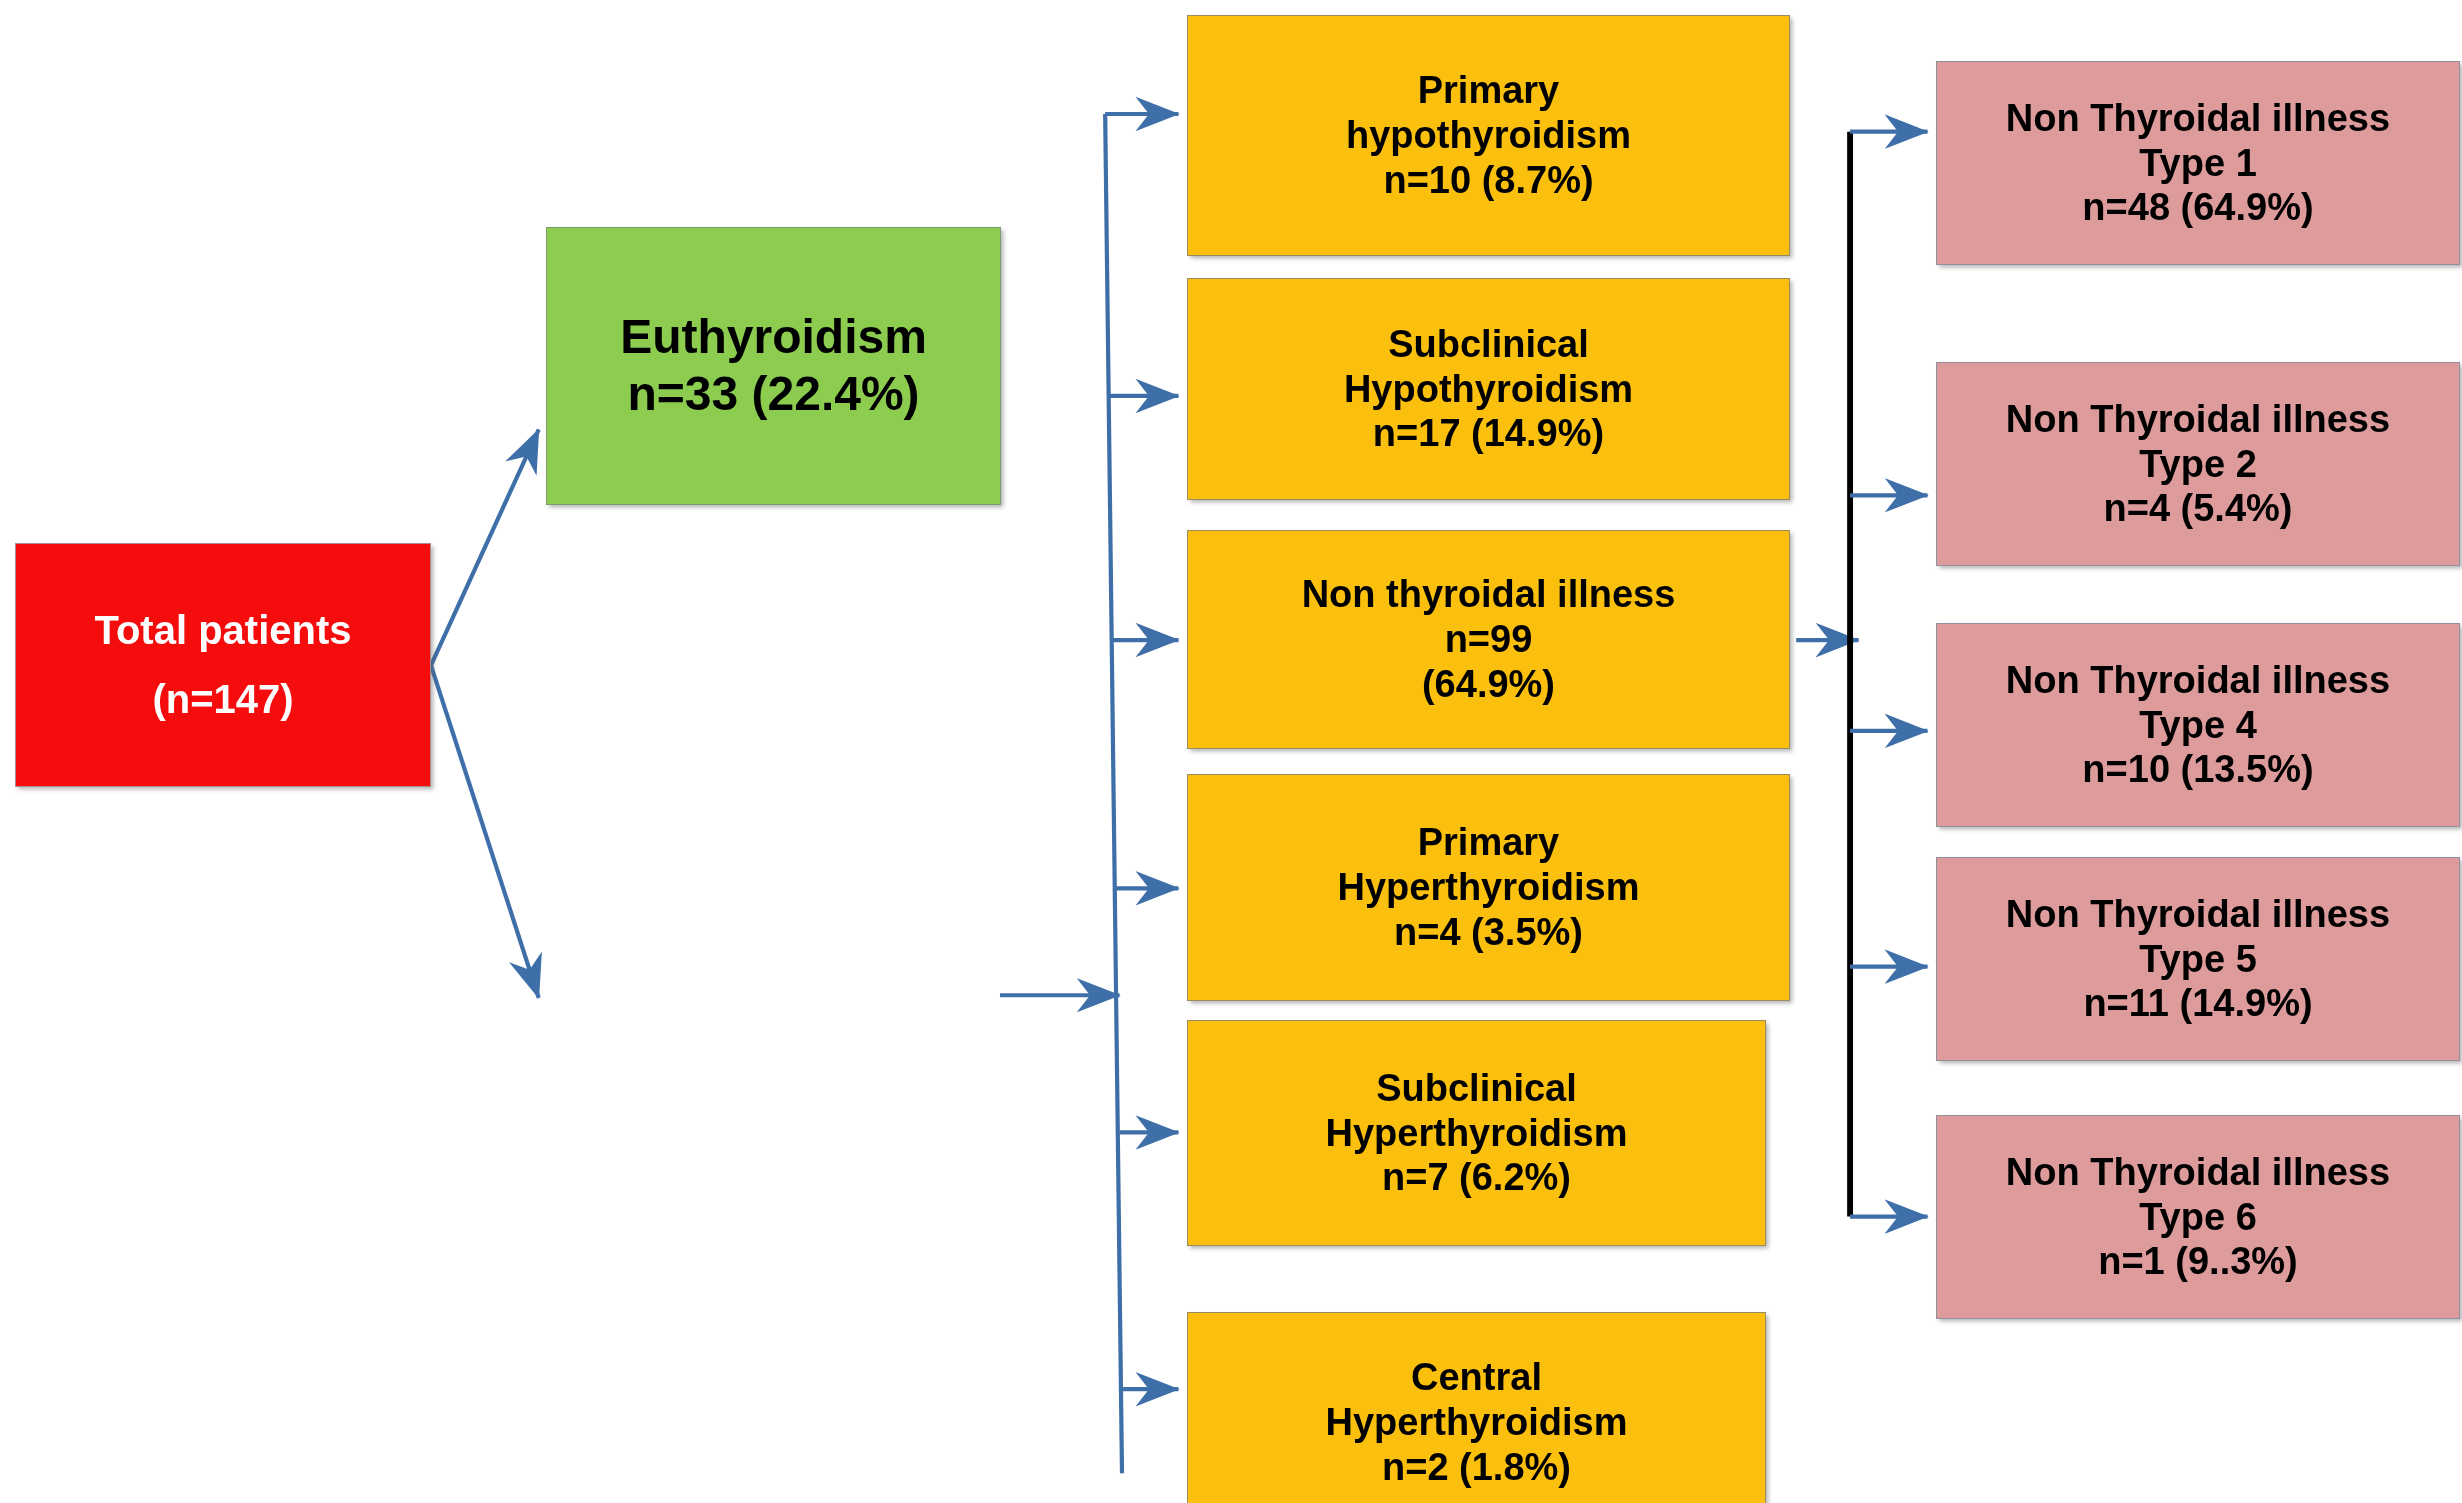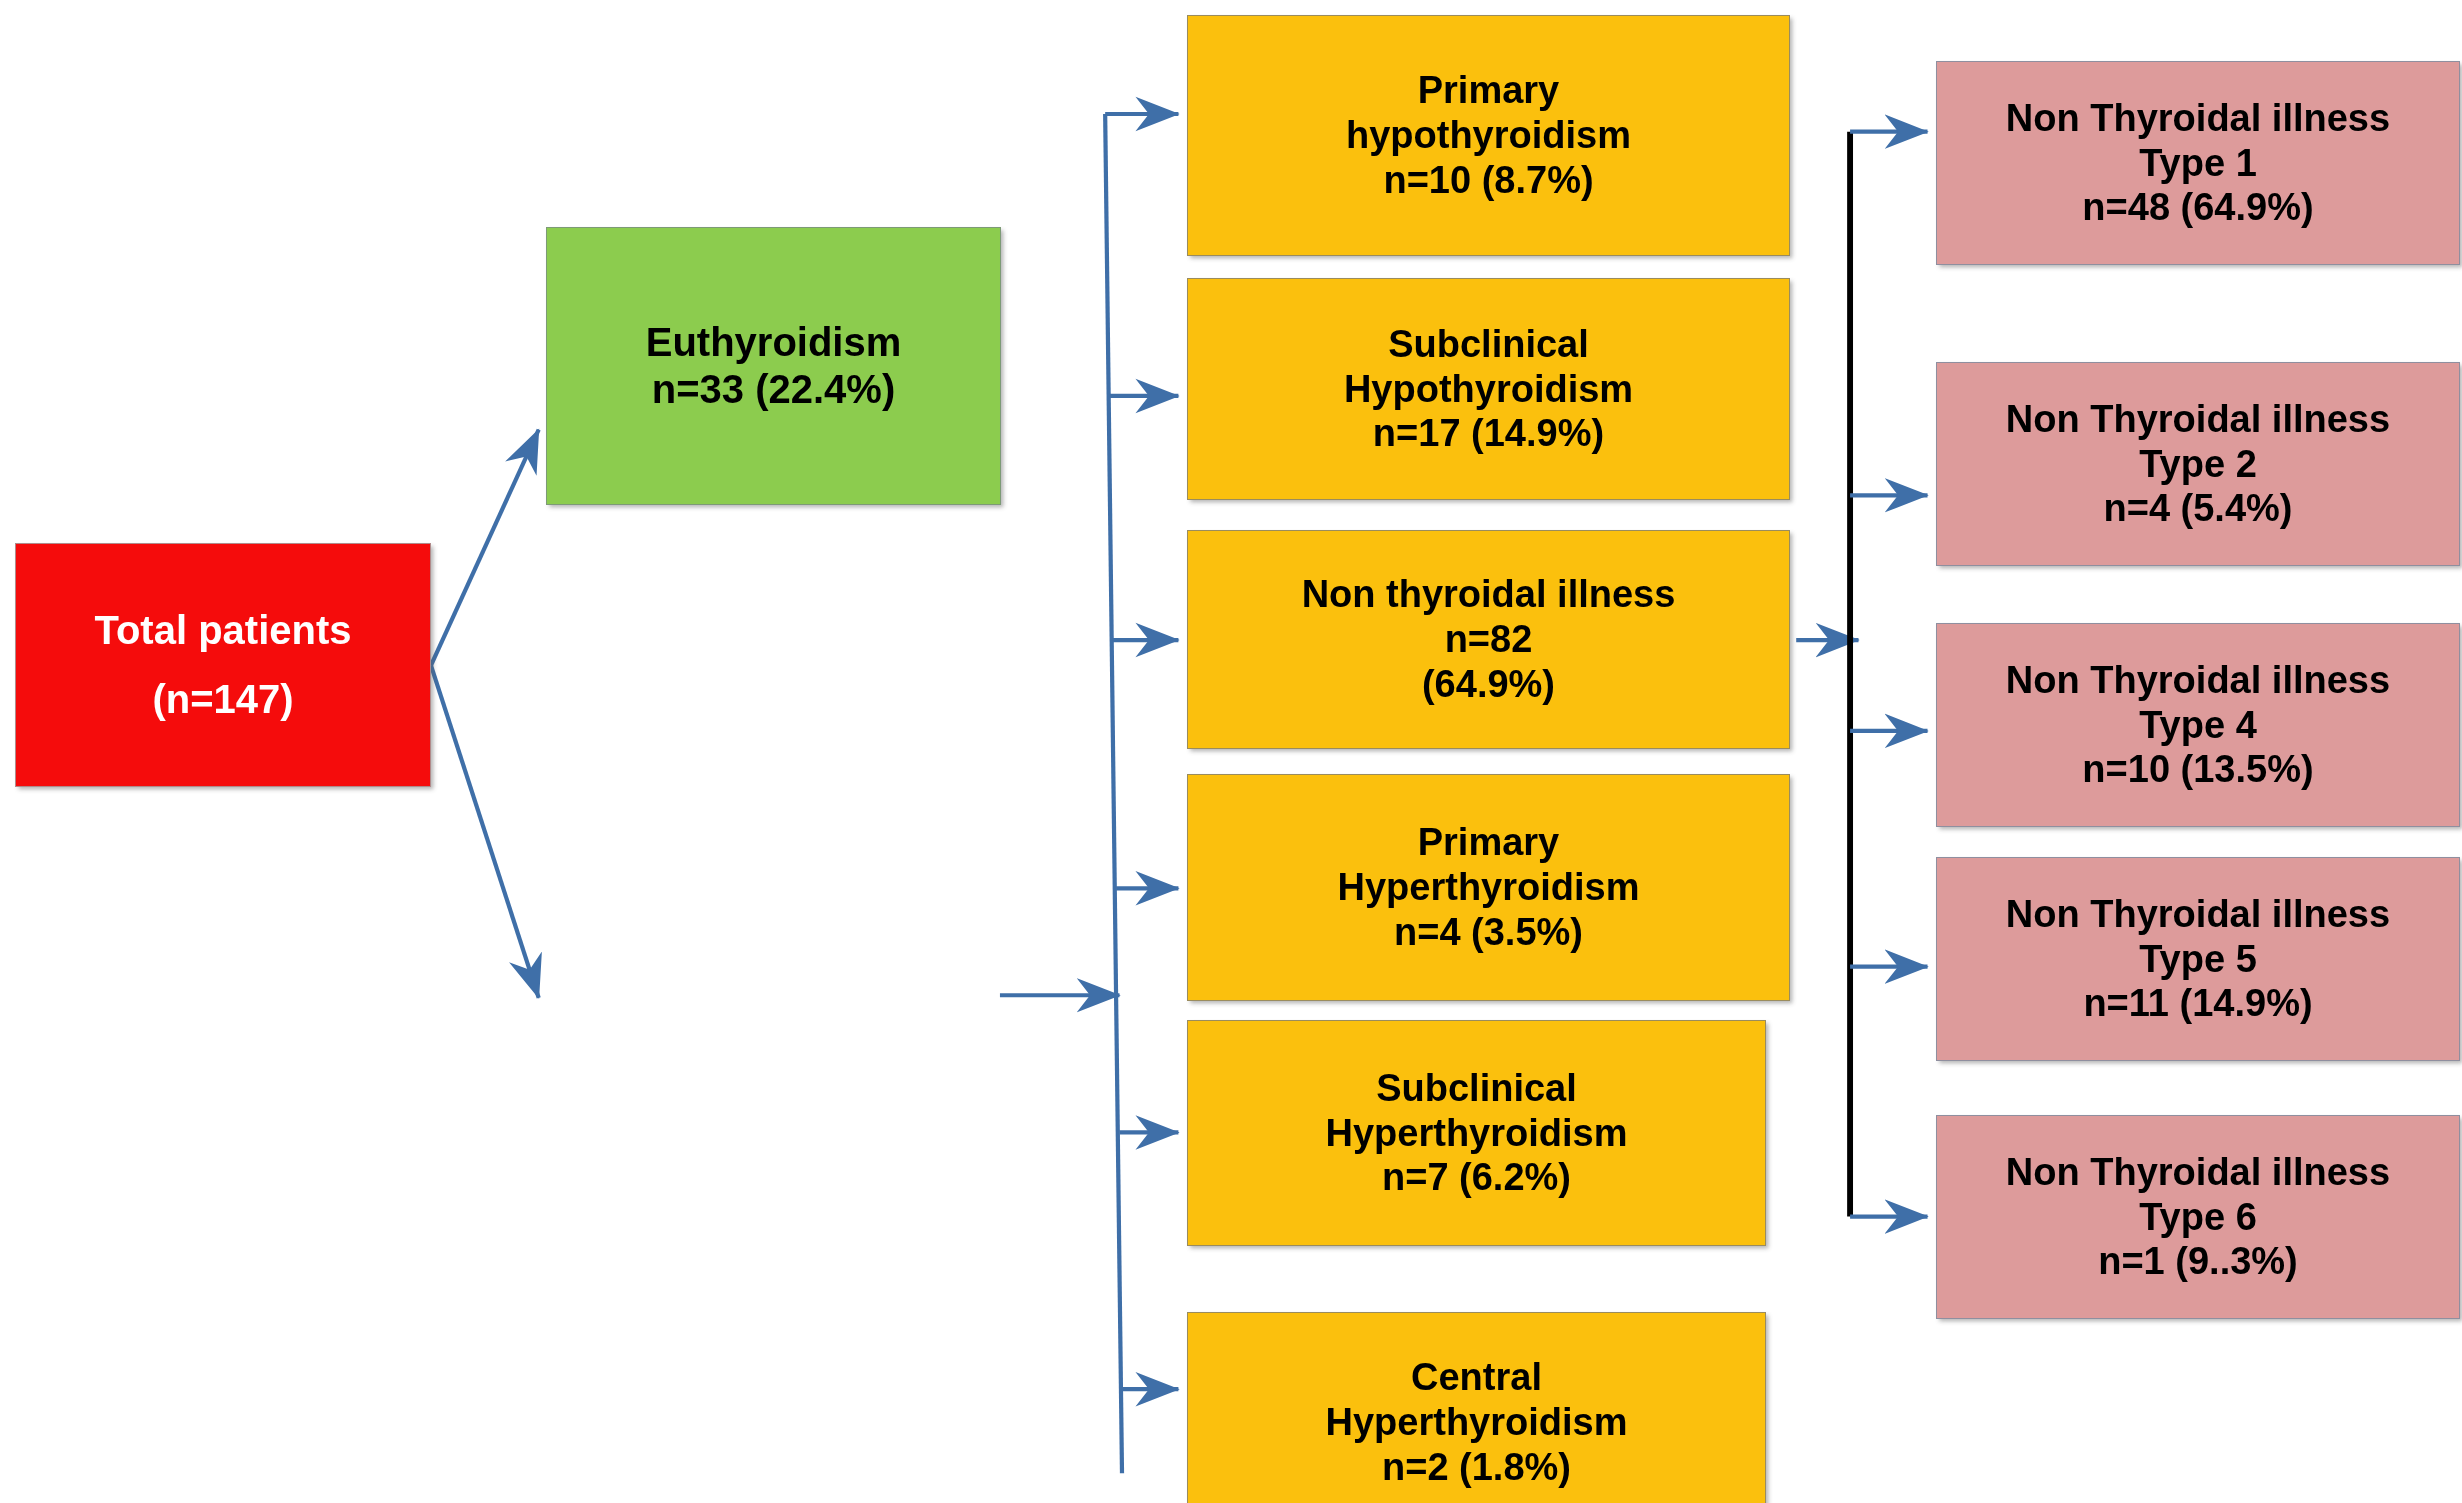--- a/index.html
+++ b/index.html
@@ -34,21 +34,21 @@
   .node.root {
     background: #F50C0C;
     color: #ffffff;
     border-color: #b08b8b;
     font-size: 40px;
   }
   .node.level1 {
     background: #8CCC4E;
     color: #000000;
     border-color: #7d9a77;
-    font-size: 40px;
+    font-size: 48px;
   }
   .node.level2 {
     background: #FBC00D;
     color: #000000;
     border-color: #9a8c5e;
     font-size: 38px;
   }
   .node.level3 {
     background: #DD9B9B;
     color: #000000;
@@ -120,21 +120,21 @@
   </div>
 
   <div class="node level2" style="left:1187px; top:278px; width:603px; height:222px;">
     <span class="ln">Subclinical</span>
     <span class="ln">Hypothyroidism</span>
     <span class="ln">n=17 (14.9%)</span>
   </div>
 
   <div class="node level2" style="left:1187px; top:530px; width:603px; height:219px;">
     <span class="ln">Non thyroidal illness</span>
-    <span class="ln">n=82</span>
+    <span class="ln">n=99</span>
     <span class="ln">(64.9%)</span>
   </div>
 
   <div class="node level2" style="left:1187px; top:774px; width:603px; height:227px;">
     <span class="ln">Primary</span>
     <span class="ln">Hyperthyroidism</span>
     <span class="ln">n=4 (3.5%)</span>
   </div>
 
   <div class="node level2" style="left:1187px; top:1020px; width:579px; height:226px;">

